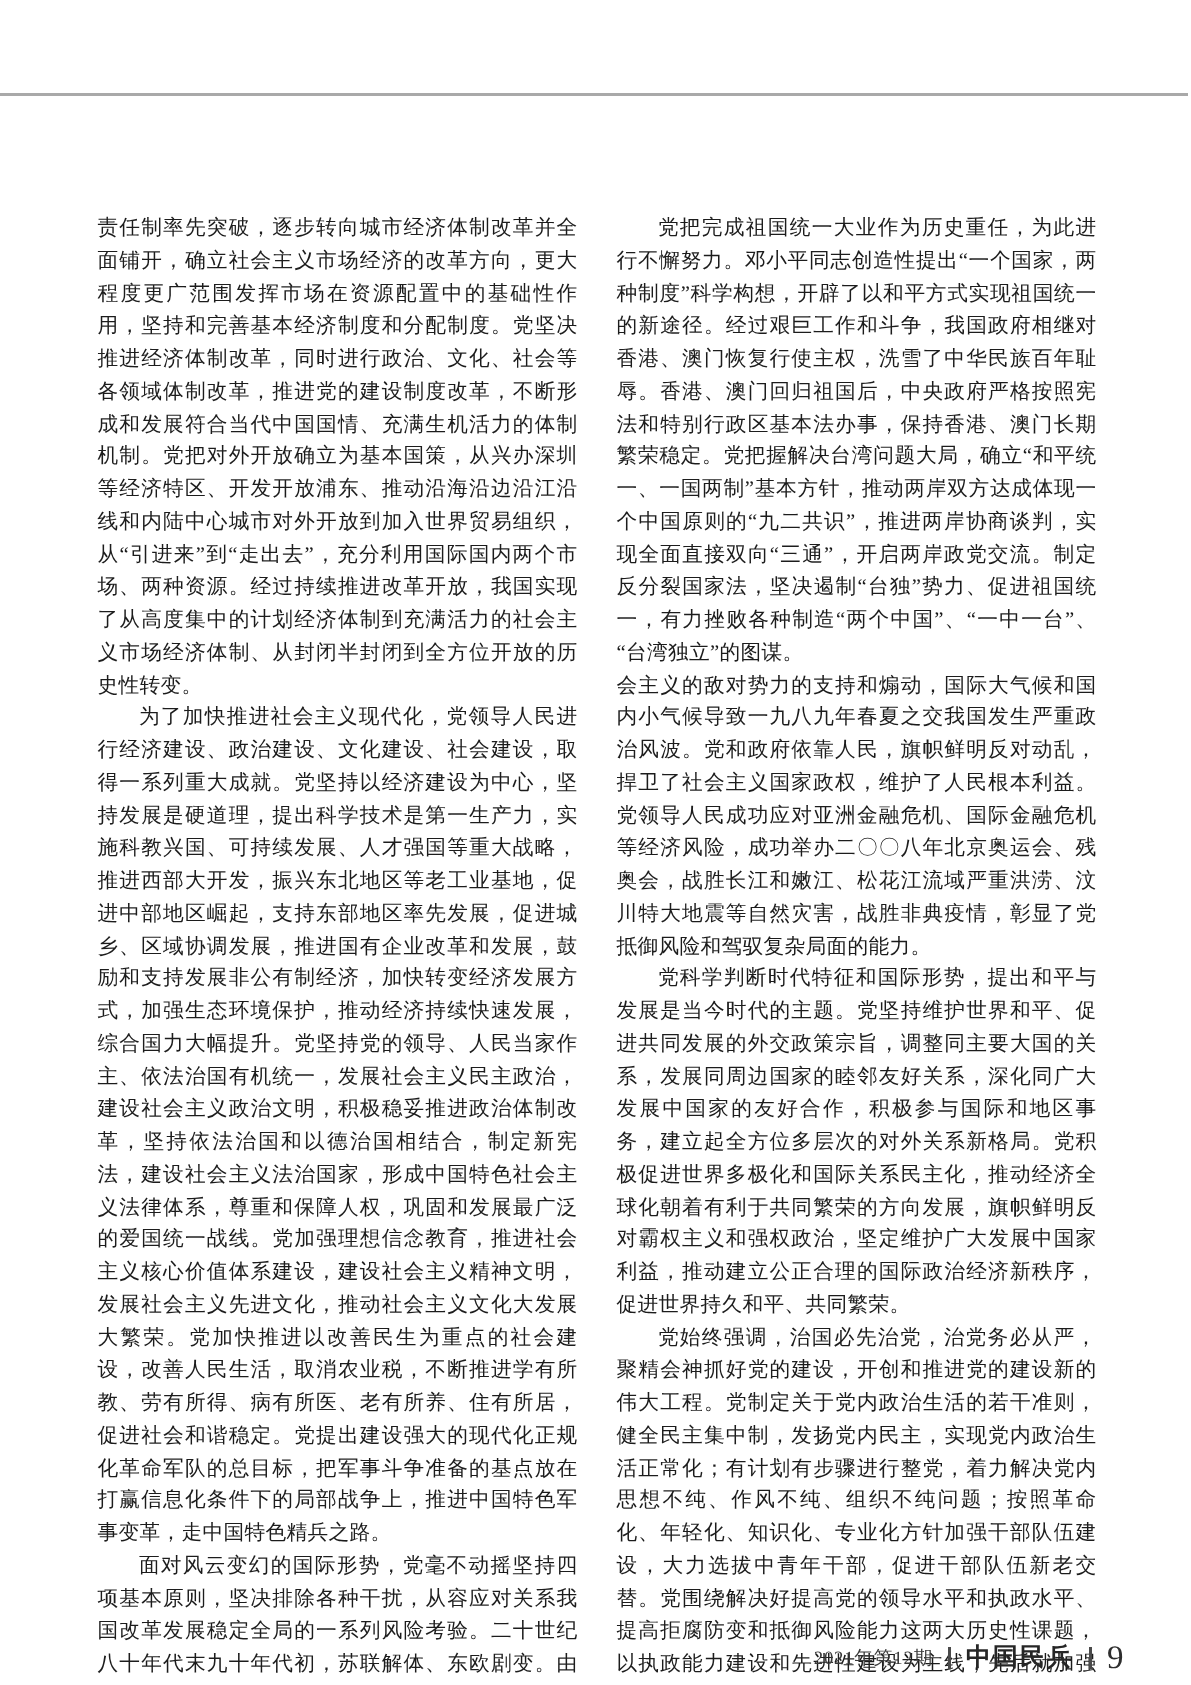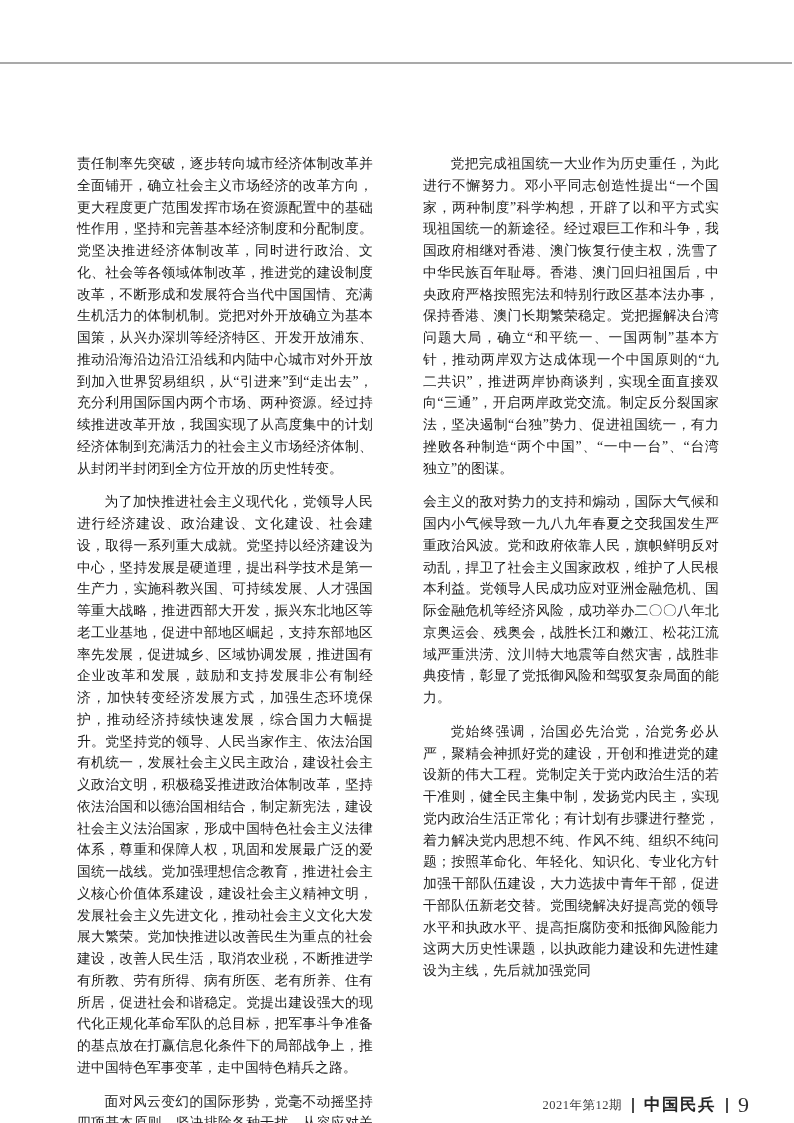--- a/index.html
+++ b/index.html
@@ -28,21 +28,21 @@
     left: 65px;
     width: 667px;
     display: flex;
     gap: 26px;
   }
   .col {
     width: 320px;
     flex: 0 0 320px;
   }
   .para {
-    margin: 12px;
+    margin: 0;
     font-size: 13.8px;
     line-height: 21.75px;
     text-align: justify;
     text-justify: inter-character;
     color: #1c1c1c;
     letter-spacing: 0.2px;
     word-break: break-all;
   }
   .para.indent {
     text-indent: 2em;
@@ -84,20 +84,21 @@
 
 <div class="columns">
   <div class="col">
     <p class="para">责任制率先突破，逐步转向城市经济体制改革并全面铺开，确立社会主义市场经济的改革方向，更大程度更广范围发挥市场在资源配置中的基础性作用，坚持和完善基本经济制度和分配制度。党坚决推进经济体制改革，同时进行政治、文化、社会等各领域体制改革，推进党的建设制度改革，不断形成和发展符合当代中国国情、充满生机活力的体制机制。党把对外开放确立为基本国策，从兴办深圳等经济特区、开发开放浦东、推动沿海沿边沿江沿线和内陆中心城市对外开放到加入世界贸易组织，从“引进来”到“走出去”，充分利用国际国内两个市场、两种资源。经过持续推进改革开放，我国实现了从高度集中的计划经济体制到充满活力的社会主义市场经济体制、从封闭半封闭到全方位开放的历史性转变。</p>
     <p class="para indent">为了加快推进社会主义现代化，党领导人民进行经济建设、政治建设、文化建设、社会建设，取得一系列重大成就。党坚持以经济建设为中心，坚持发展是硬道理，提出科学技术是第一生产力，实施科教兴国、可持续发展、人才强国等重大战略，推进西部大开发，振兴东北地区等老工业基地，促进中部地区崛起，支持东部地区率先发展，促进城乡、区域协调发展，推进国有企业改革和发展，鼓励和支持发展非公有制经济，加快转变经济发展方式，加强生态环境保护，推动经济持续快速发展，综合国力大幅提升。党坚持党的领导、人民当家作主、依法治国有机统一，发展社会主义民主政治，建设社会主义政治文明，积极稳妥推进政治体制改革，坚持依法治国和以德治国相结合，制定新宪法，建设社会主义法治国家，形成中国特色社会主义法律体系，尊重和保障人权，巩固和发展最广泛的爱国统一战线。党加强理想信念教育，推进社会主义核心价值体系建设，建设社会主义精神文明，发展社会主义先进文化，推动社会主义文化大发展大繁荣。党加快推进以改善民生为重点的社会建设，改善人民生活，取消农业税，不断推进学有所教、劳有所得、病有所医、老有所养、住有所居，促进社会和谐稳定。党提出建设强大的现代化正规化革命军队的总目标，把军事斗争准备的基点放在打赢信息化条件下的局部战争上，推进中国特色军事变革，走中国特色精兵之路。</p>
     <p class="para indent">面对风云变幻的国际形势，党毫不动摇坚持四项基本原则，坚决排除各种干扰，从容应对关系我国改革发展稳定全局的一系列风险考验。二十世纪八十年代末九十年代初，苏联解体、东欧剧变。由于国际上反共反社</p>
   </div>
   <div class="col">
     <p class="para indent">党把完成祖国统一大业作为历史重任，为此进行不懈努力。邓小平同志创造性提出“一个国家，两种制度”科学构想，开辟了以和平方式实现祖国统一的新途径。经过艰巨工作和斗争，我国政府相继对香港、澳门恢复行使主权，洗雪了中华民族百年耻辱。香港、澳门回归祖国后，中央政府严格按照宪法和特别行政区基本法办事，保持香港、澳门长期繁荣稳定。党把握解决台湾问题大局，确立“和平统一、一国两制”基本方针，推动两岸双方达成体现一个中国原则的“九二共识”，推进两岸协商谈判，实现全面直接双向“三通”，开启两岸政党交流。制定反分裂国家法，坚决遏制“台独”势力、促进祖国统一，有力挫败各种制造“两个中国”、“一中一台”、“台湾独立”的图谋。</p>
     <p class="para">会主义的敌对势力的支持和煽动，国际大气候和国内小气候导致一九八九年春夏之交我国发生严重政治风波。党和政府依靠人民，旗帜鲜明反对动乱，捍卫了社会主义国家政权，维护了人民根本利益。党领导人民成功应对亚洲金融危机、国际金融危机等经济风险，成功举办二〇〇八年北京奥运会、残奥会，战胜长江和嫩江、松花江流域严重洪涝、汶川特大地震等自然灾害，战胜非典疫情，彰显了党抵御风险和驾驭复杂局面的能力。</p>
+    <p class="para indent">党科学判断时代特征和国际形势，提出和平与发展是当今时代的主题。党坚持维护世界和平、促进共同发展的外交政策宗旨，调整同主要大国的关系，发展同周边国家的睦邻友好关系，深化同广大发展中国家的友好合作，积极参与国际和地区事务，建立起全方位多层次的对外关系新格局。党积极促进世界多极化和国际关系民主化，推动经济全球化朝着有利于共同繁荣的方向发展，旗帜鲜明反对霸权主义和强权政治，坚定维护广大发展中国家利益，推动建立公正合理的国际政治经济新秩序，促进世界持久和平、共同繁荣。</p>
     <p class="para indent">党始终强调，治国必先治党，治党务必从严，聚精会神抓好党的建设，开创和推进党的建设新的伟大工程。党制定关于党内政治生活的若干准则，健全民主集中制，发扬党内民主，实现党内政治生活正常化；有计划有步骤进行整党，着力解决党内思想不纯、作风不纯、组织不纯问题；按照革命化、年轻化、知识化、专业化方针加强干部队伍建设，大力选拔中青年干部，促进干部队伍新老交替。党围绕解决好提高党的领导水平和执政水平、提高拒腐防变和抵御风险能力这两大历史性课题，以执政能力建设和先进性建设为主线，先后就加强党同</p>
   </div>
 </div>
 
 <div class="footer">
   <span class="footer-issue">2021年第12期</span>
   <span class="footer-sep"></span>
   <span class="footer-mag">中国民兵</span>
   <span class="footer-sep"></span>
   <span class="footer-page">9</span>

